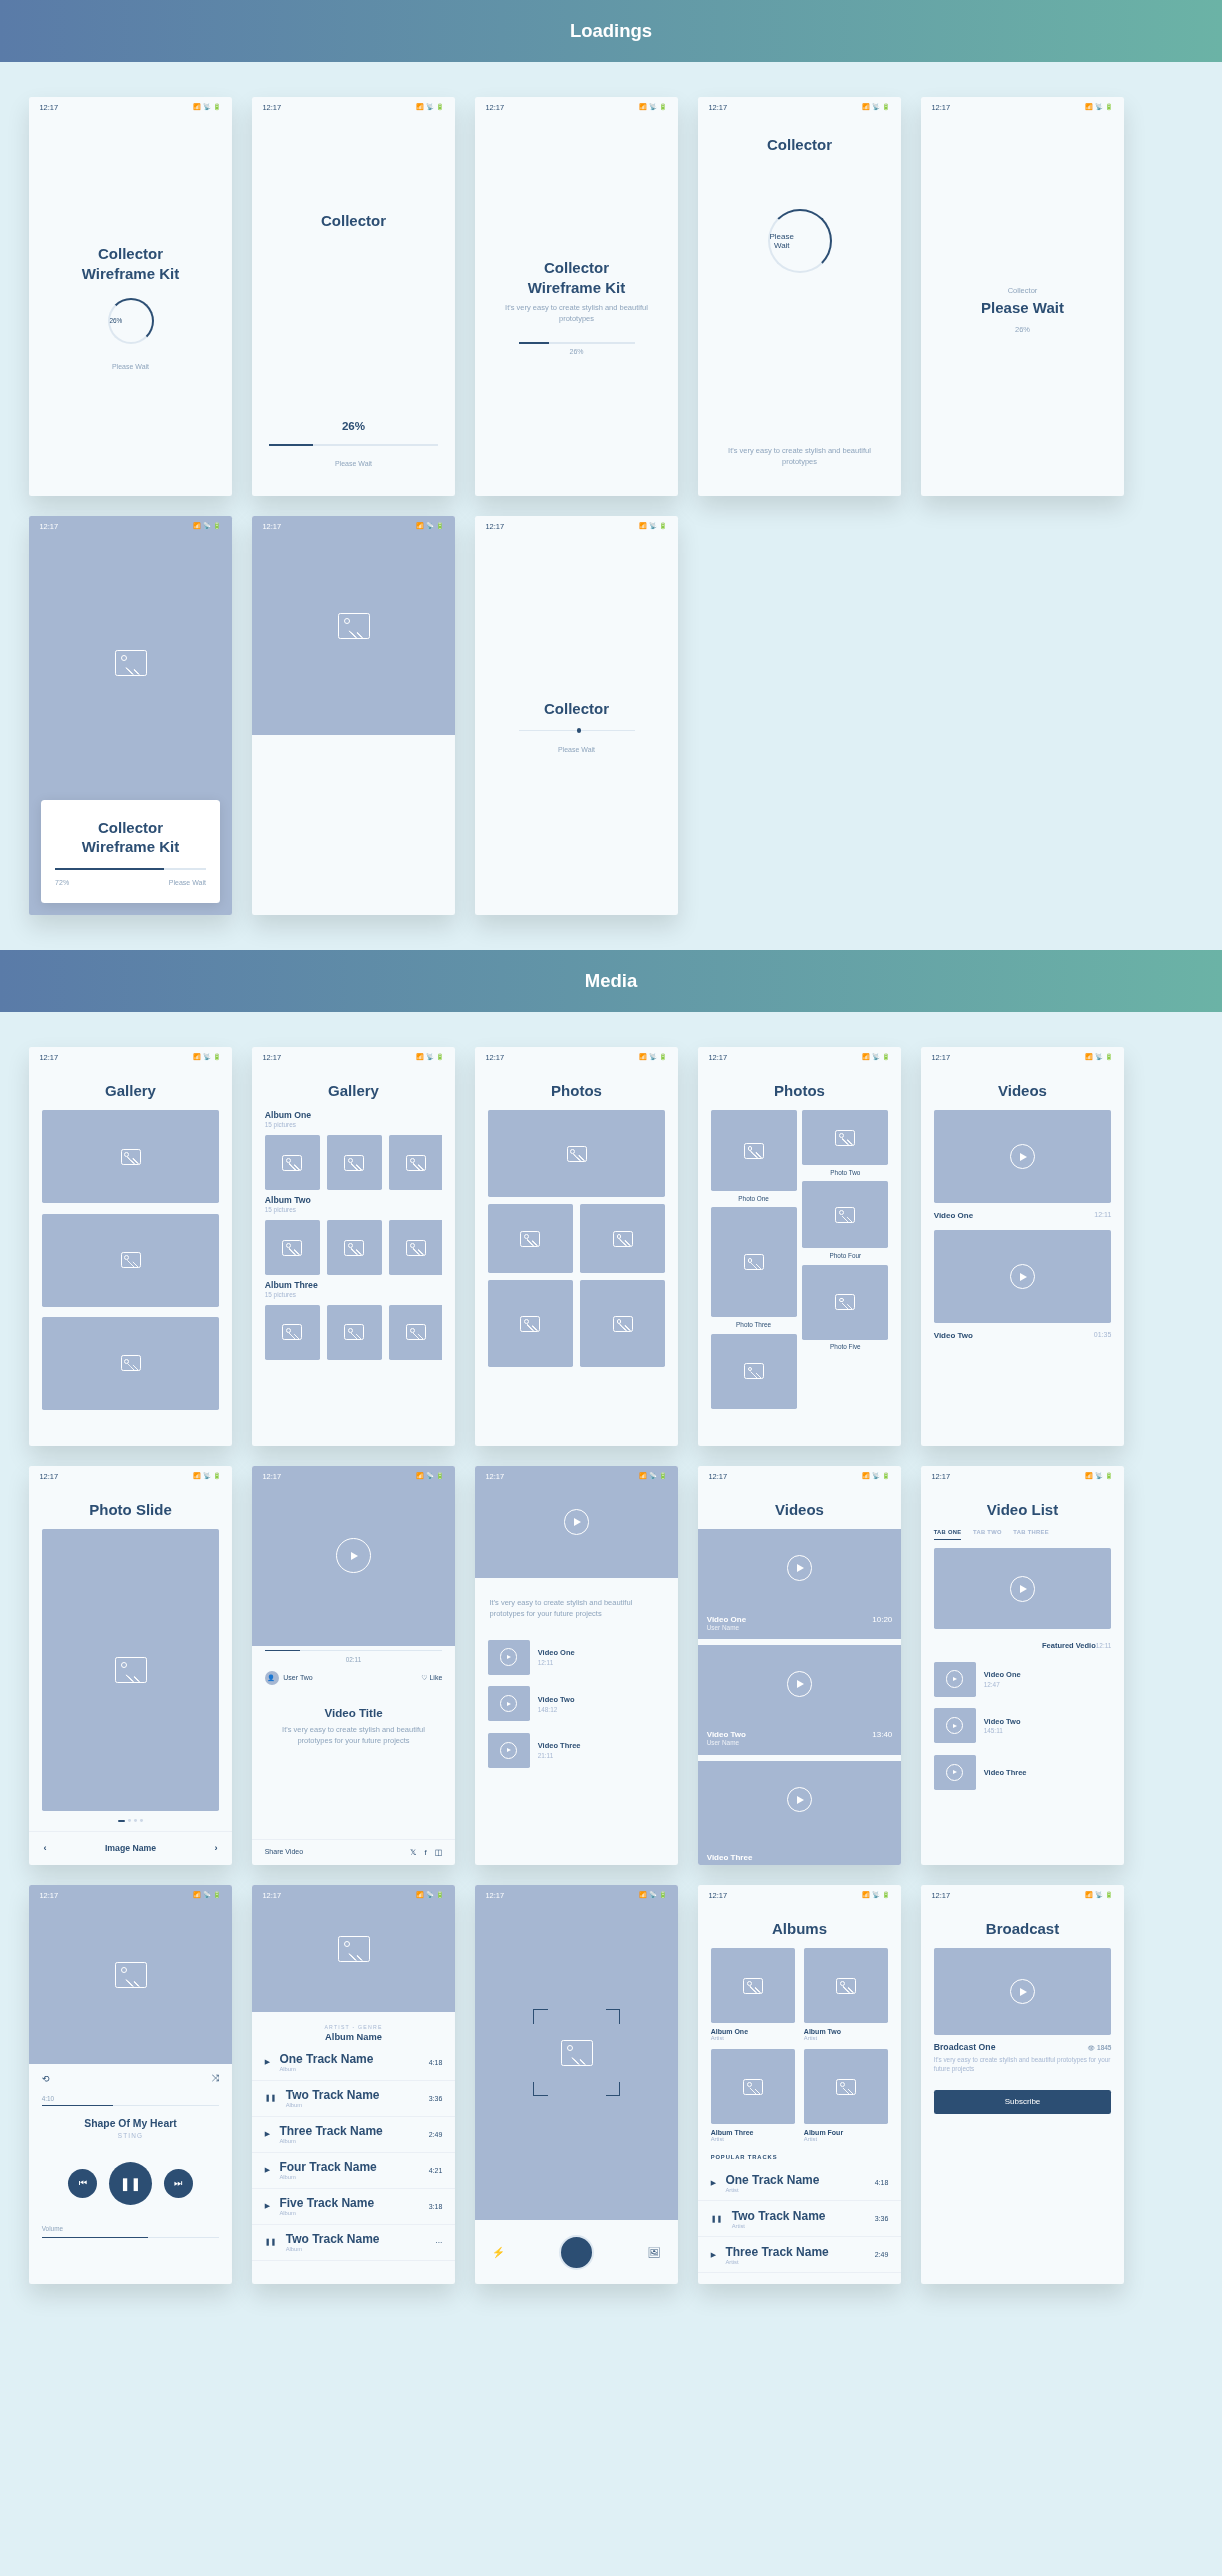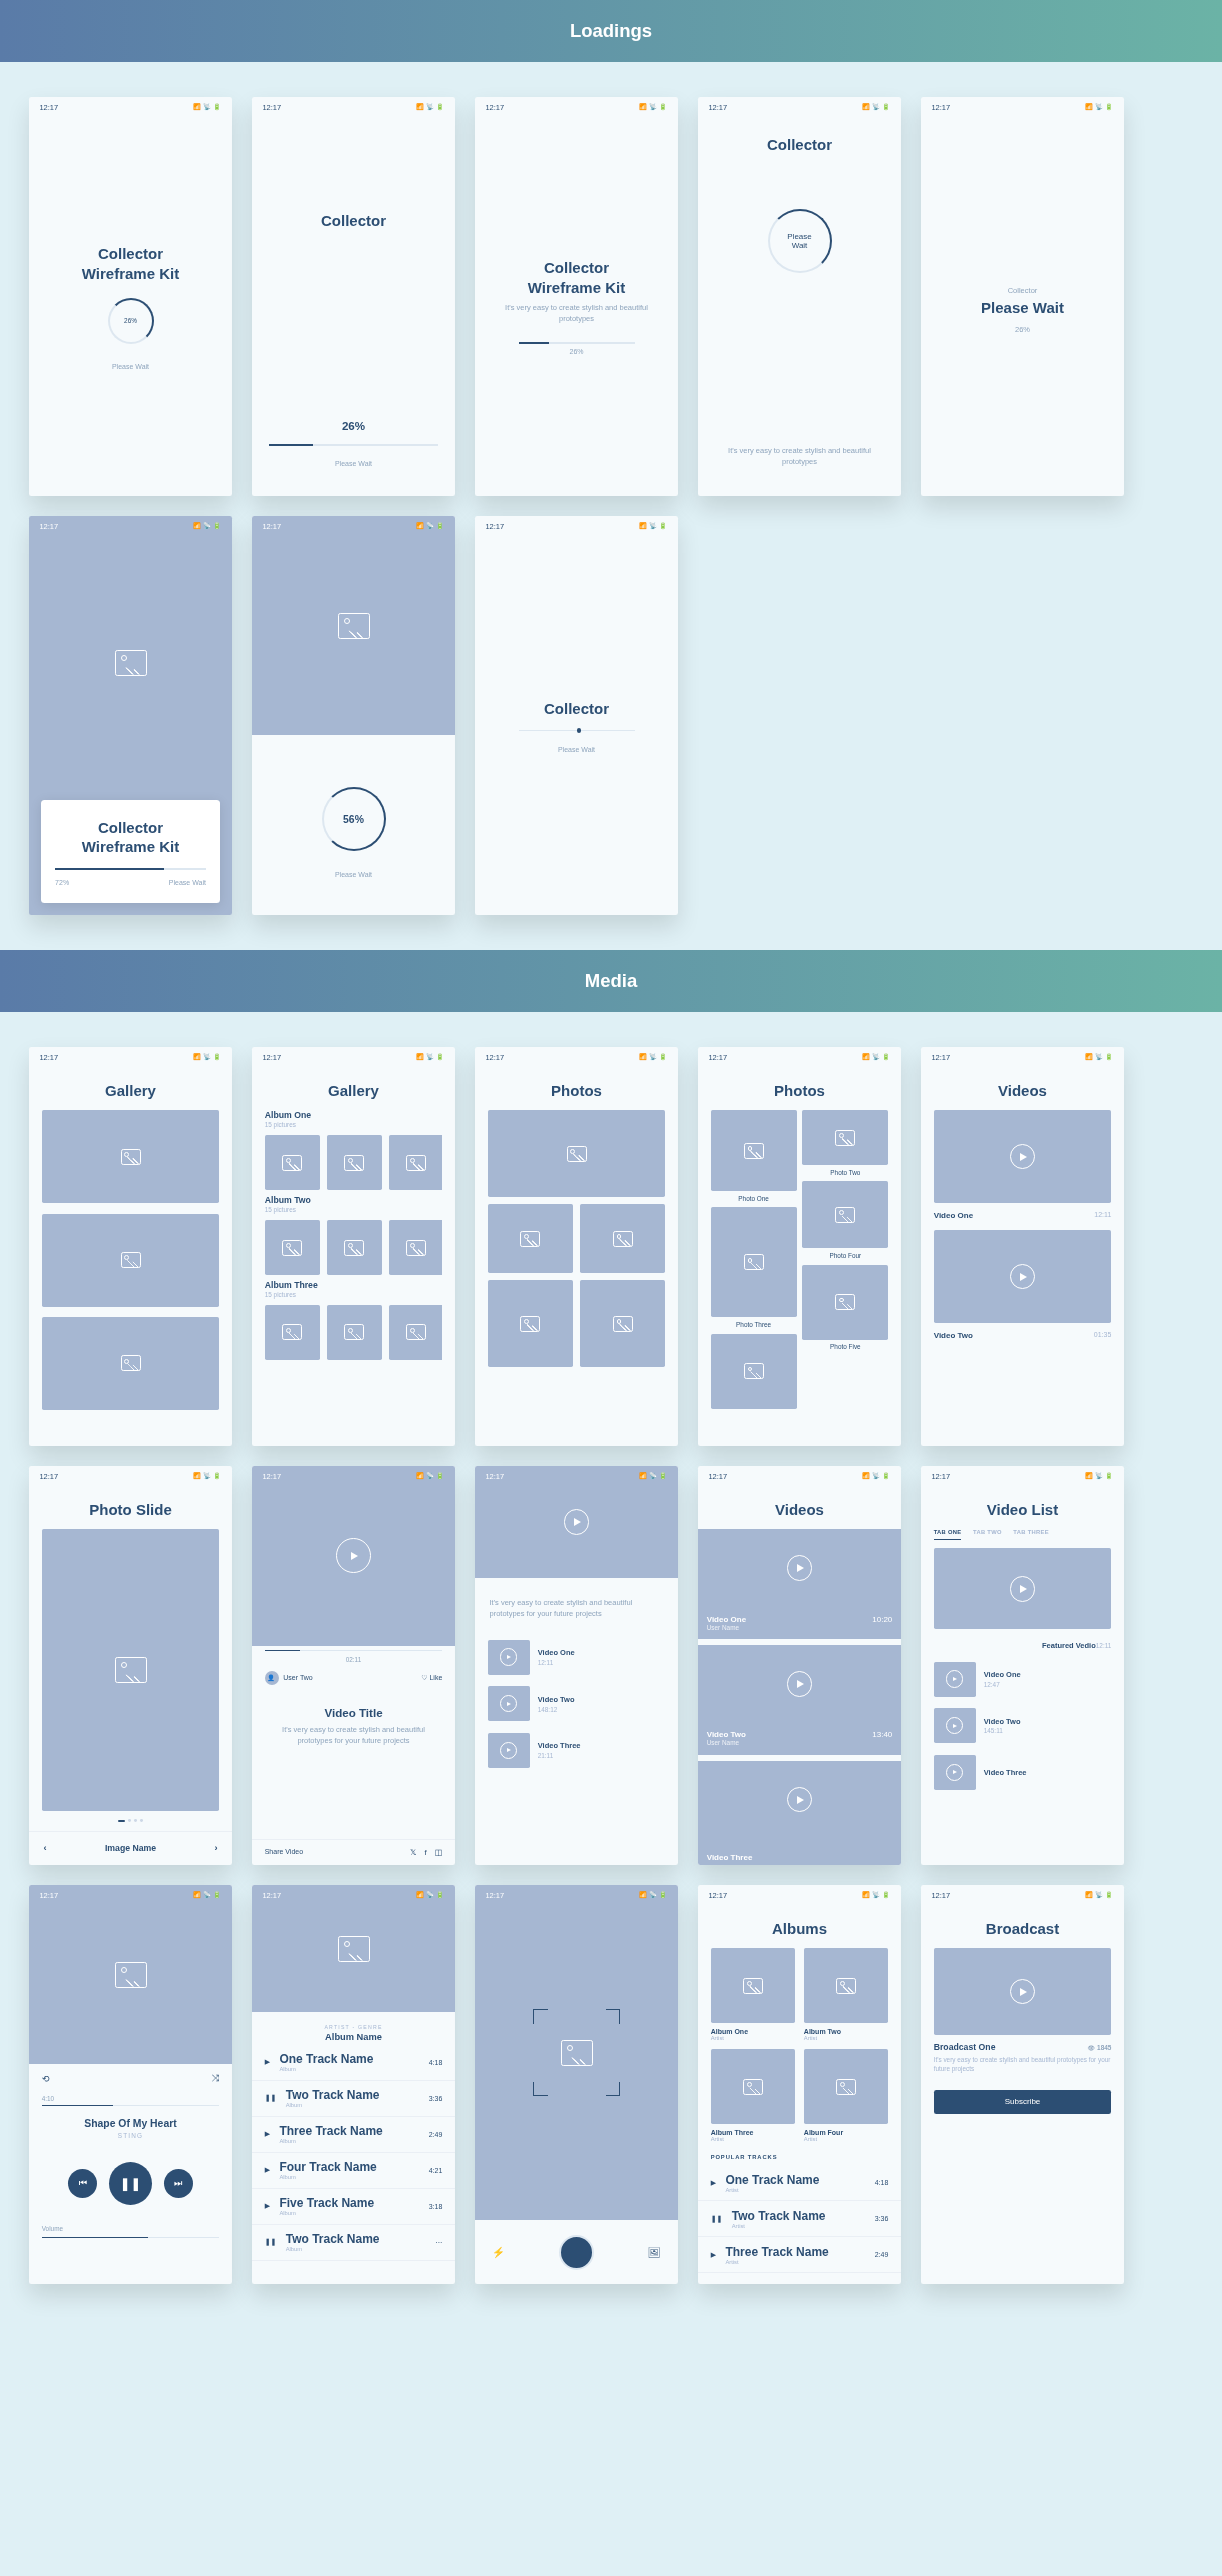--- a/index.html
+++ b/index.html
@@ -7,21 +7,21 @@
 .section-header{background:linear-gradient(90deg,#5a7ba8 0%,#6bb3a6 100%);color:#fff;text-align:center;padding:20px 0;font-size:18.5px;font-weight:700}
 .section-body{padding:35px 29px;display:flex;flex-wrap:wrap;gap:20px}
 .phone{width:203px;height:399px;background:#f6fafc;border-radius:2.3px;box-shadow:0 11.6px 23px rgba(0,0,0,0.12);display:flex;flex-direction:column;overflow:hidden;position:relative}
 .status-bar{display:flex;justify-content:space-between;padding:5.8px 10.4px;font-size:7.5px;color:#2c4e73;font-weight:500}
 .status-icons{display:flex;gap:2.3px;align-items:center}
 .sig{font-size:6.4px}
 .screen-title{text-align:center;font-size:15px;color:#2c4e73;font-weight:600;padding:14px 0 11.6px}
 .centered{display:flex;flex-direction:column;align-items:center;justify-content:center;flex:1;padding:0 17.4px}
 .app-title{font-size:15px;color:#2c4e73;font-weight:600;text-align:center;line-height:1.3}
 .subtitle{font-size:7.5px;color:#8fa5bd;text-align:center;margin-top:4.6px;line-height:1.5}
-.spinner{width:46px;height:46px;border-radius:50%;border:2.9px solid #dde7f0;border-top-color:#2c4e73;border-right-color:#2c4e73;margin:14.5px 0;display:flex;align-items:center;justify-content:center;font-size:6.4px;color:#2c4e73}
+.spinner{width:46px;height:46px;border-radius:50%;border:2.9px solid #dde7f0;border-top-color:#2c4e73;border-right-color:#2c4e73;margin:14.5px 0;display:flex;align-items:center;font-size:6.4px;color:#2c4e73}
 .spinner.lg{width:64px;height:64px;font-size:8px}
 .wait-text{font-size:7px;color:#8fa5bd;margin-top:4.6px}
 .wait-big{font-size:15px;color:#2c4e73;font-weight:600;margin-top:2.9px}
 .pct-text{font-size:7.5px;color:#8fa5bd;margin-top:8.7px}
 .progress-bar{width:100%;height:1.7px;background:#dde7f0;position:relative;margin-top:8.7px}
 .progress-bar .fill{height:100%;background:#2c4e73;width:26%}
 .progress-thin{width:116px;height:1.2px;background:#dde7f0;position:relative;margin-top:11.6px}
 .progress-thin .dot{width:4.6px;height:4.6px;border-radius:50%;background:#2c4e73;position:absolute;top:-1.7px;left:50%}
 .pct-big{font-size:11.6px;color:#2c4e73;font-weight:600;margin-bottom:2.9px}
 .img-area{background:#a6b7d2;flex:1;display:flex;align-items:center;justify-content:center}
@@ -262,26 +262,20 @@
             <span>12:17</span>
             <span class="status-icons">
               <span class="sig">📶</span>
               <span class="sig">📡</span>
               <span class="sig">🔋</span>
             </span>
           </div>
         </div>
     <div class="img-icon"></div>
   </div>
-  <div class="half-bot">
-    <div class="spinner lg" style="border-top-color:#2c4e73;border-right-color:#2c4e73;border-bottom-color:#2c4e73">
-          <span style="font-size:10.4px;font-weight:600">56%</span>
-        </div>
-    <div class="wait-text">Please Wait</div>
-  </div>
 </div>
 
 <div class="phone">
   <div class="status-bar">
         <span>12:17</span>
         <span class="status-icons">
           <span class="sig">📶</span>
           <span class="sig">📡</span>
           <span class="sig">🔋</span>
         </span>

